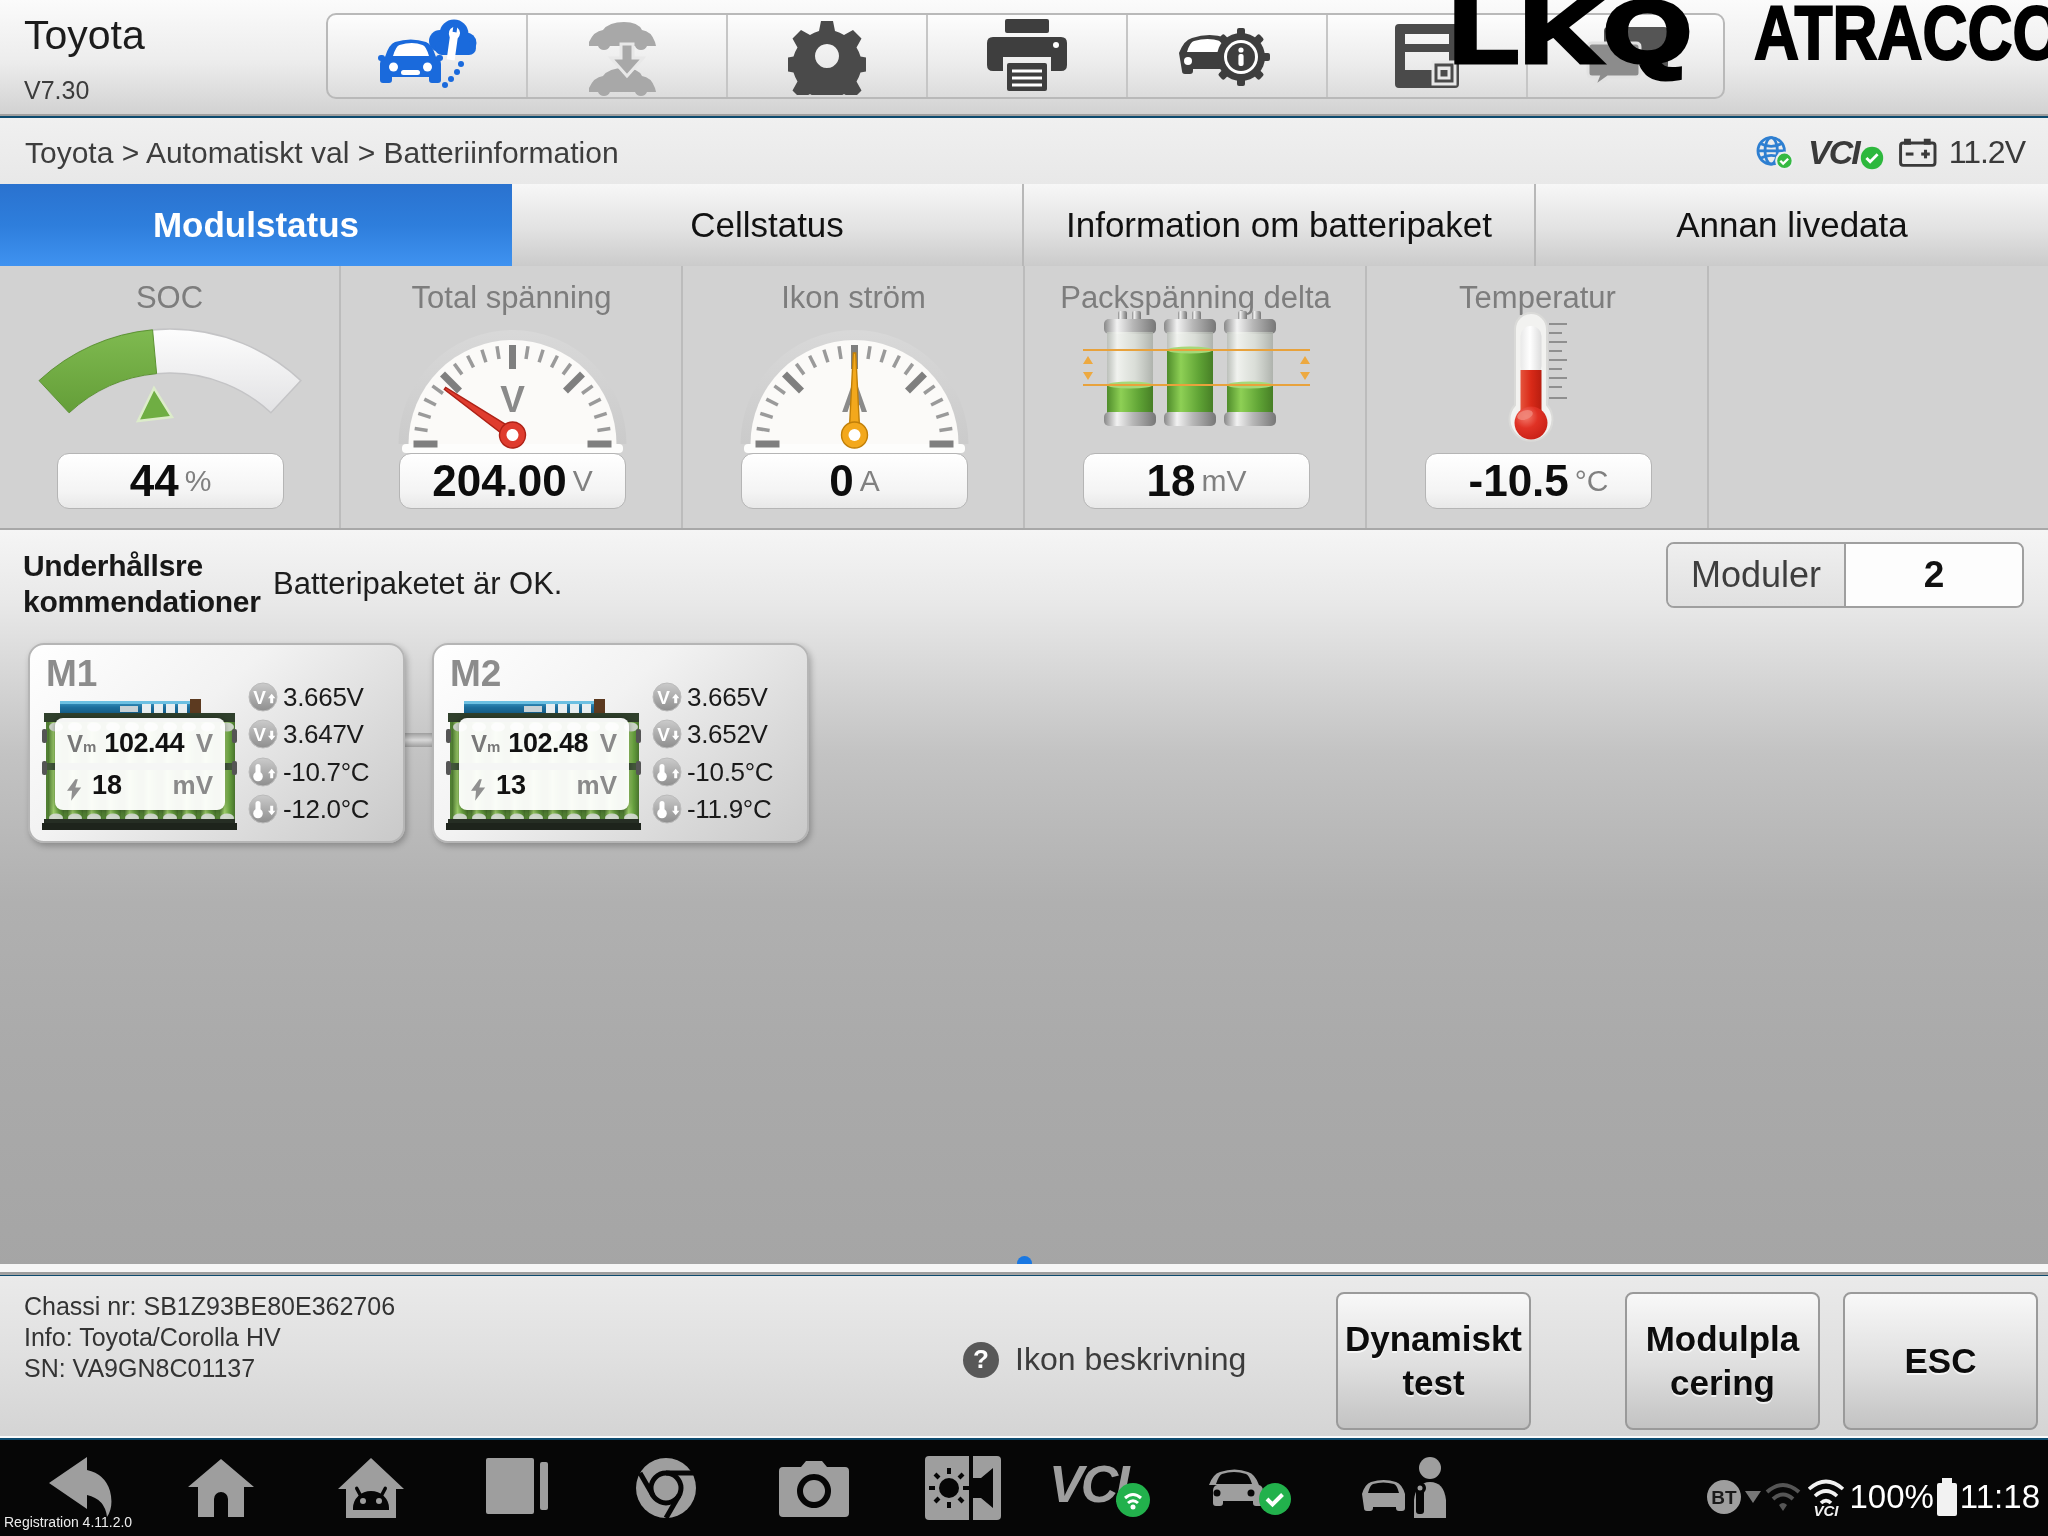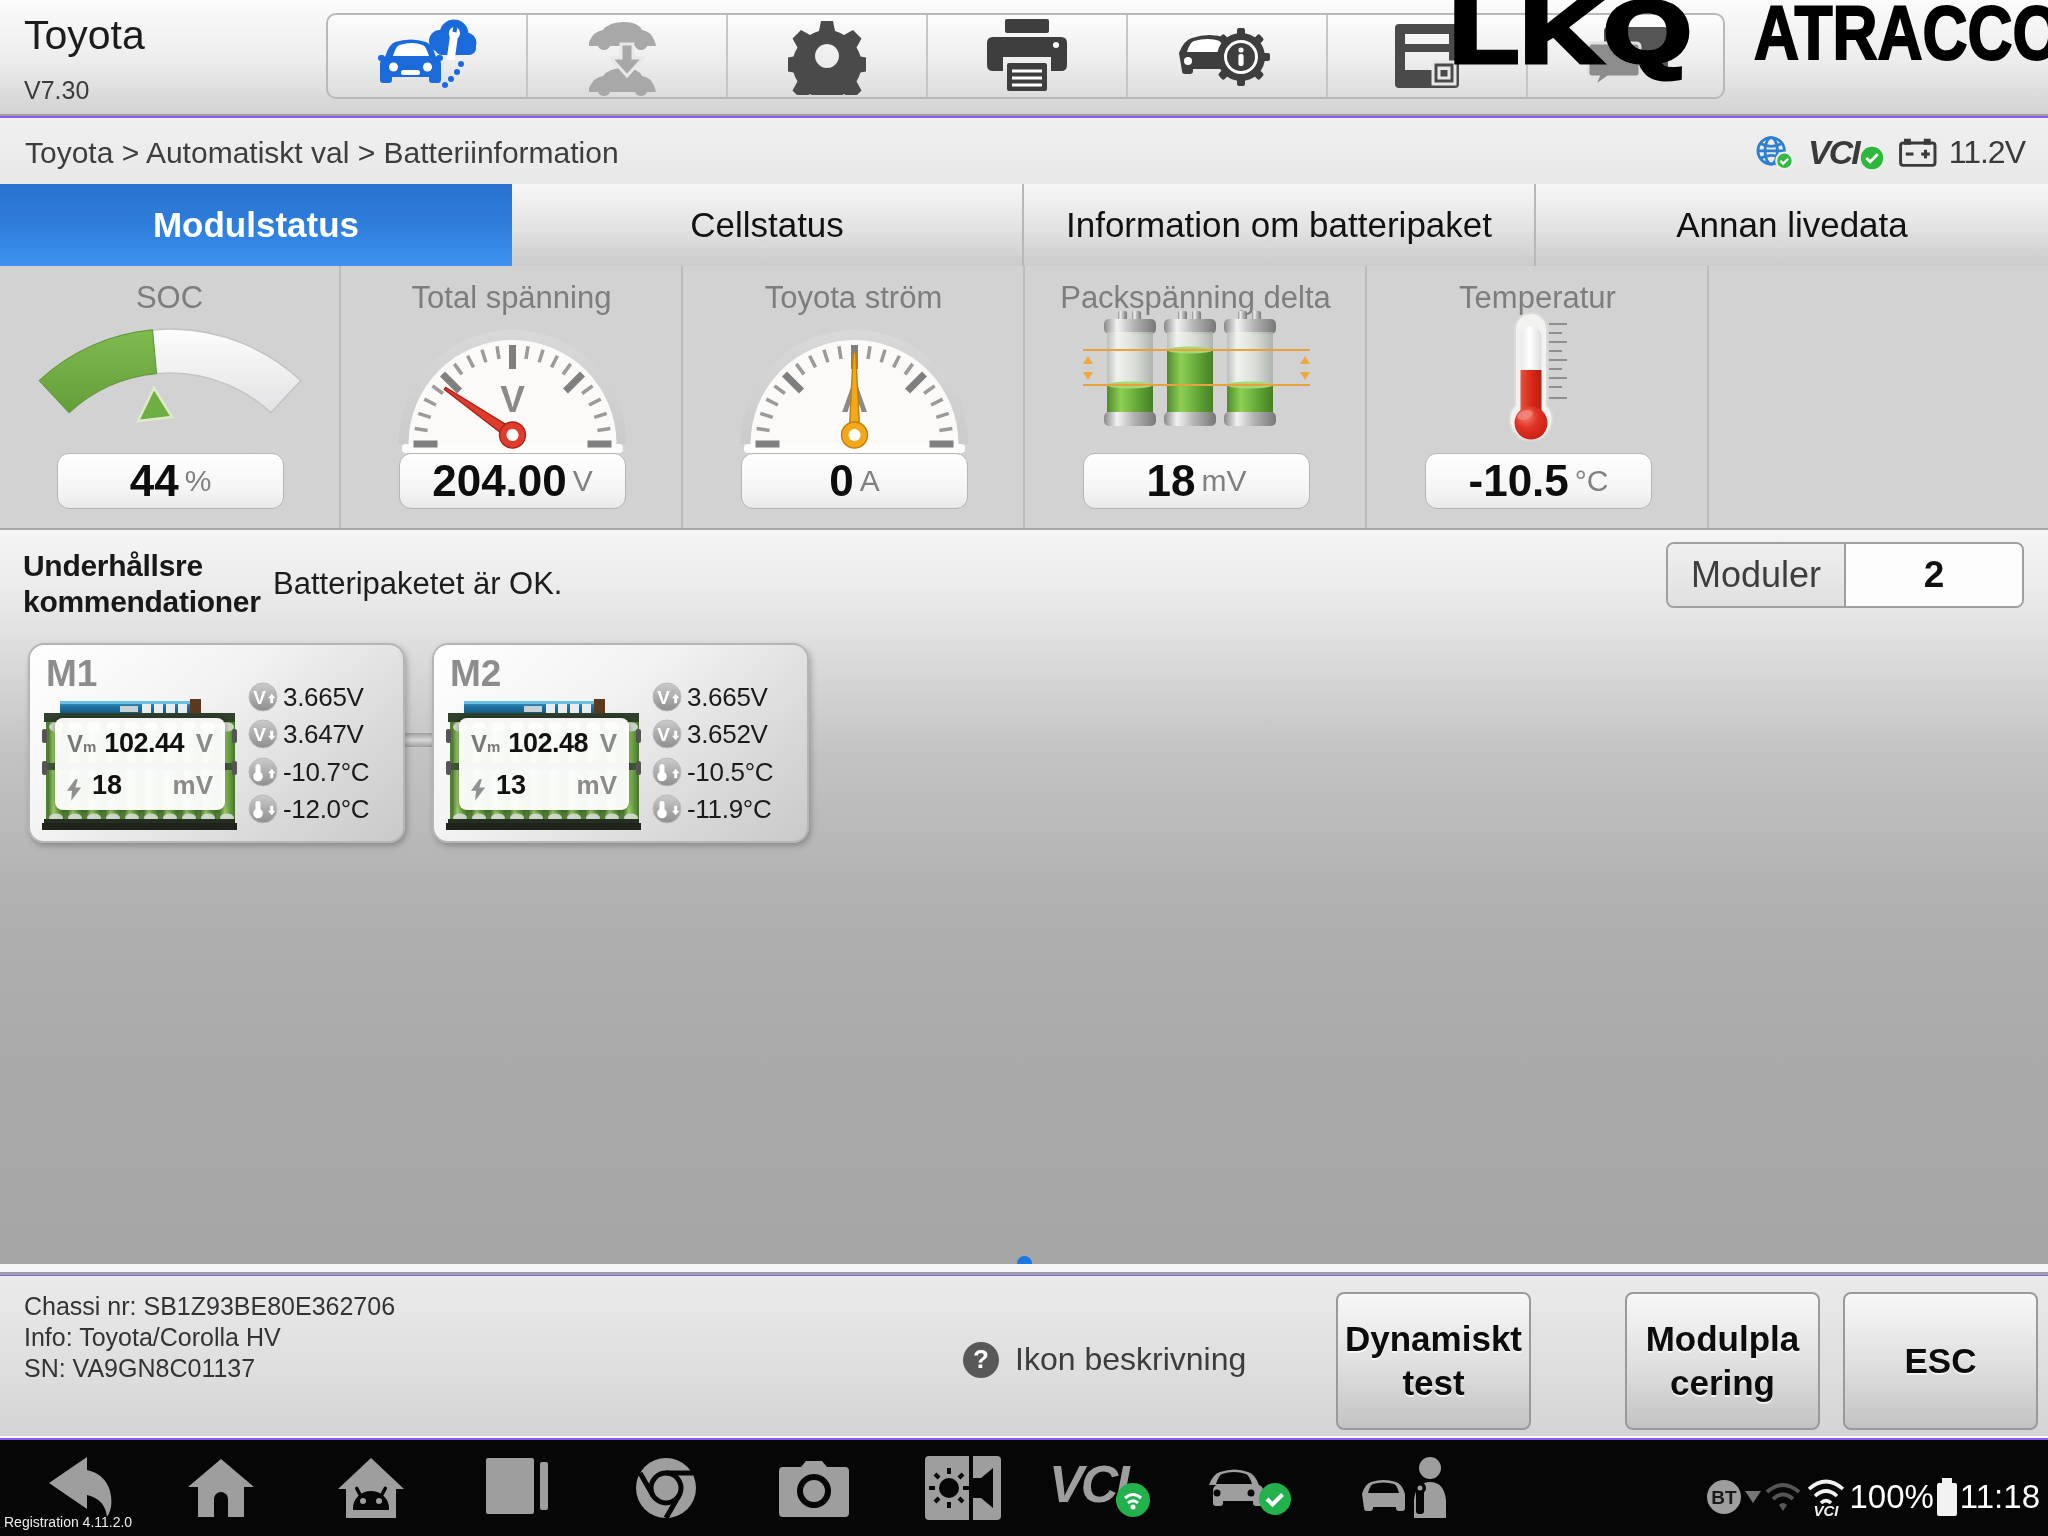--- a/index.html
+++ b/index.html
@@ -1,18 +1,18 @@
 <!DOCTYPE html>
 <html><head>
 <meta charset="utf-8">
 <style>
 * { margin:0; padding:0; box-sizing:border-box; }
 html,body { width:2048px; height:1536px; overflow:hidden; }
 body { font-family:"Liberation Sans", sans-serif; }
-#page { position:relative; width:2048px; height:1536px; background:#8b5cf6; }
+#page { position:relative; width:2048px; height:1536px; background:#0c4a6e; }
 .abs { position:absolute; }
 
 
 #header { position:absolute; left:0; top:0; width:2048px; height:116px;
   background:linear-gradient(#fbfbfb, #ececec 55%, #d2d2d2); border-bottom:2px solid #9f9f9f; }
 #brand { position:absolute; left:24px; top:12px; font-size:41px; color:#1c1c1c; }
 #ver { position:absolute; left:24px; top:76px; font-size:25px; color:#3c3c3c; }
 #toolbar { position:absolute; left:326px; top:13px; width:1399px; height:86px;
   background:linear-gradient(#fdfdfd, #ececec 60%, #dcdcdc); border:2px solid #b9b9b9; border-radius:10px; }
 .tbtn { position:absolute; top:0; height:82px; width:200px; border-right:2px solid #c6c6c6;
@@ -302,21 +302,21 @@
         <circle r="13" fill="#df3c2e" stroke="#ae2217" stroke-width="1.4"></circle>
         <circle r="6" fill="#fff"></circle>
       </g>
     </svg>
     <div class="vbox">
           <span class="vnum">204.00</span>
           <span class="vunit">V</span>
         </div>
   </div>
   <div class="gcol" style="left:684px;">
-    <div class="glabel">Toyota ström</div>
+    <div class="glabel">Ikon ström</div>
     <svg class="abs" style="left:0;top:36px;" width="341" height="160" viewBox="0 0 341 160">
       <defs>
         <linearGradient id="gra" x1="0" y1="0" x2="0" y2="1">
           <stop offset="0" stop-color="#dadada"></stop>
               <stop offset="1" stop-color="#c9c9c9"></stop>
         </linearGradient>
       </defs>
       <path d="M56.5 142 A114 114 0 0 1 284.5 142 Z" fill="url(#gra)" opacity="0.8"></path>
       <path d="M66.5 142 A104 104 0 0 1 274.5 142 Z" fill="#fbfaf8"></path>
       <rect x="60" y="142" width="221" height="9" rx="4" fill="#fdfdfc"></rect>

